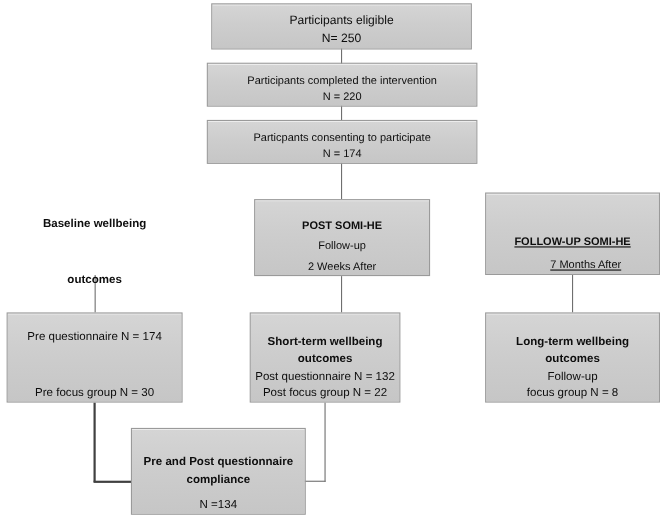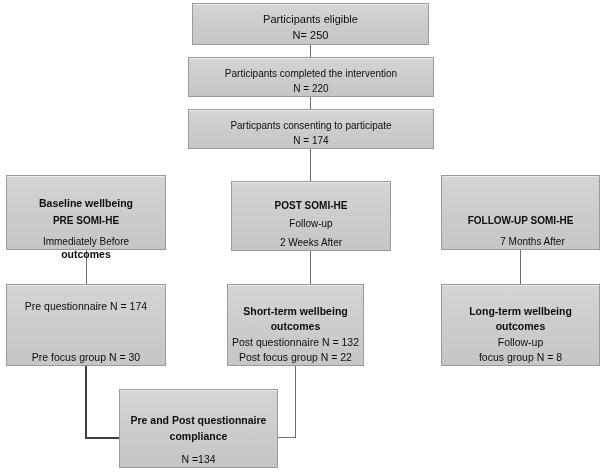--- a/index.html
+++ b/index.html
@@ -88,32 +88,28 @@
   <div class="box fs-10" style="left:188px; top:57px; width:246px; height:40px;">
     <span class="ln">Participants completed the intervention</span>
     <span class="ln">N = 220</span>
   </div>
 
   <div class="box fs-10" style="left:188px; top:109px; width:246px; height:40px;">
     <span class="ln">Particpants consenting to participate</span>
     <span class="ln">N = 174</span>
   </div>
 
-  <div class="box fs-10" style="left:6px; top:175px; width:160px; height:75px;">
-    <span class="ln bold">PRE SOMI-HE</span>
-    <span class="ln" style="margin-top:6px;">Immediately Before</span>
-  </div>
 
   <div class="box fs-10" style="left:231px; top:181px; width:160px; height:70px;">
     <span class="ln bold">POST SOMI-HE</span>
     <span class="ln" style="margin-top:4px;">Follow-up</span>
     <span class="ln" style="margin-top:4px;">2 Weeks After</span>
   </div>
 
-  <div class="box fs-10" style="left:441px; top:175px; width:159px; height:75px;">
+  <div class="box fs-10" style="left:441px; top:175px; width:159px; height:75px;text-decoration:underline;">
     <span class="ln bold">FOLLOW-UP SOMI-HE</span>
     <span class="ln" style="margin-top:6px;margin-left:24px;">7 Months After</span>
   </div>
 
   <div class="box fs-105" style="left:6px; top:284px; width:160px; height:82px;gap:36px;">
     <span class="ln bold">Baseline wellbeing</span>
     <span class="ln bold">outcomes</span>
     <span class="ln">Pre questionnaire N = 174</span>
     <span class="ln">Pre focus group N = 30</span>
   </div>

